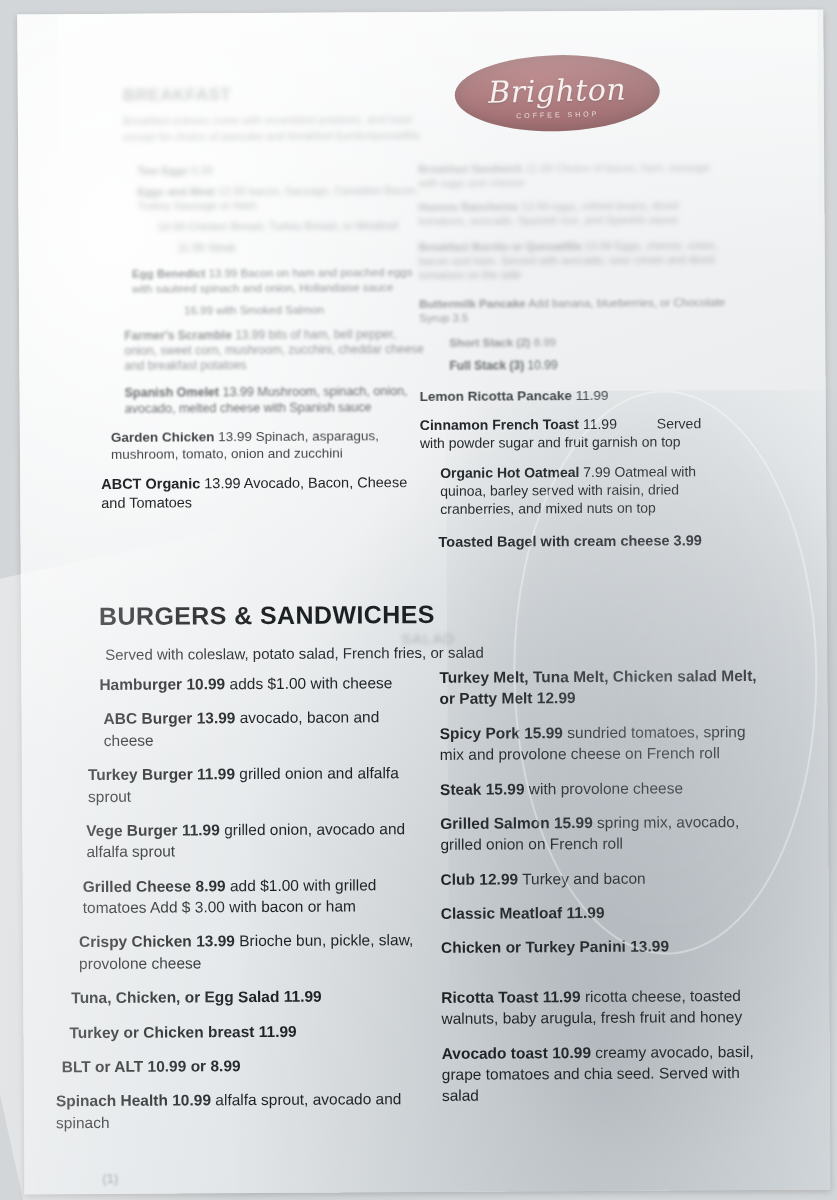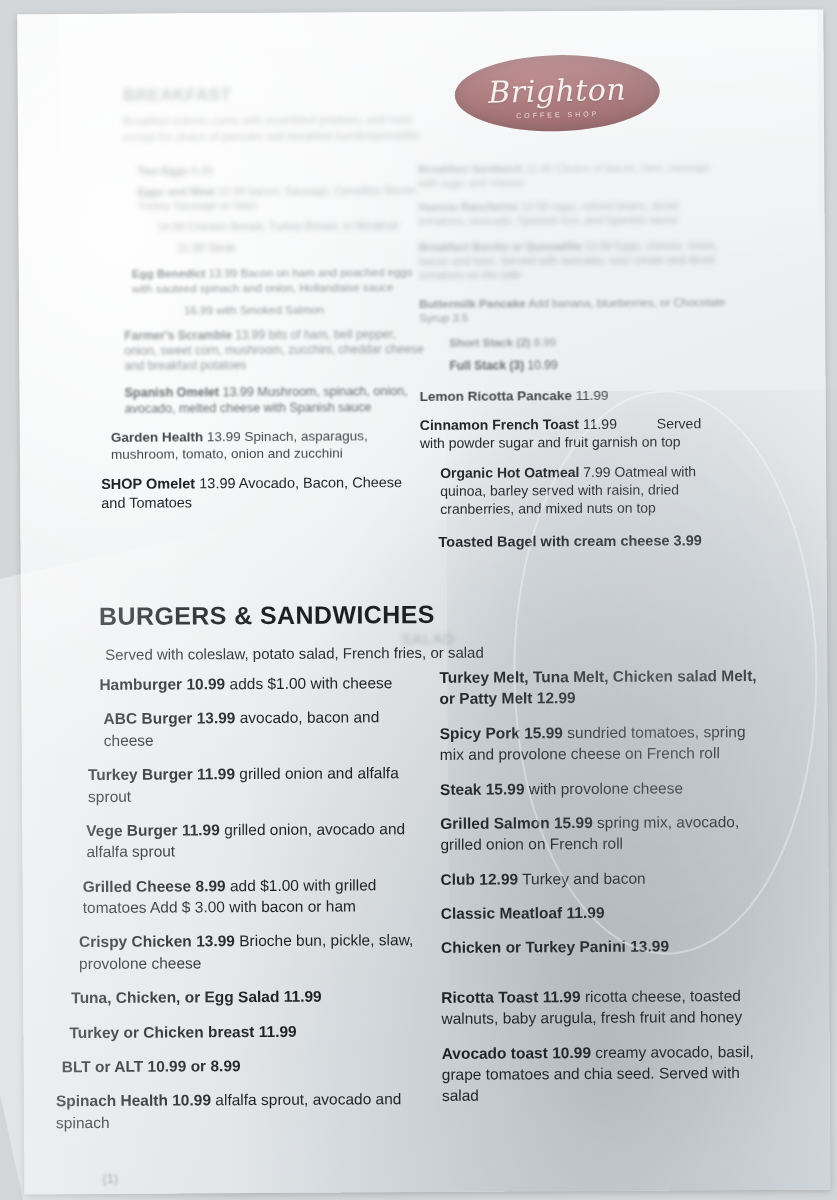--- a/index.html
+++ b/index.html
@@ -222,26 +222,26 @@
           <b>Farmer's Scramble</b>
           <span>13.99</span>
           <span>bits of ham, bell pepper, onion, sweet corn, mushroom, zucchini, cheddar cheese and breakfast potatoes</span>
         </div>
         <div class="item t3" style="font-size:12.5px; margin-left:0px; margin-top:10px;">
           <b>Spanish Omelet</b>
           <span>13.99</span>
           <span>Mushroom, spinach, onion, avocado, melted cheese with Spanish sauce</span>
         </div>
         <div class="item t4" style="font-size:13.5px; margin-left:-14px; margin-top:12px;">
-          <b>Garden Health</b>
+          <b>Garden Chicken</b>
           <span>13.99</span>
           <span>Spinach, asparagus, mushroom, tomato, onion and zucchini</span>
         </div>
         <div class="item t5" style="font-size:14.5px; margin-left:-24px; margin-top:12px;">
-          <b>SHOP Omelet</b>
+          <b>ABCT Organic</b>
           <span>13.99</span>
           <span>Avocado, Bacon, Cheese and Tomatoes</span>
         </div>
       </div>
 
       <div class="col-right" style="top:150px;">
         <div class="item t1" style="font-size:11px;">
           <b>Breakfast Sandwich</b>
           <span>11.99</span>
           <span>Choice of bacon, ham, sausage with eggs and cheese</span>

